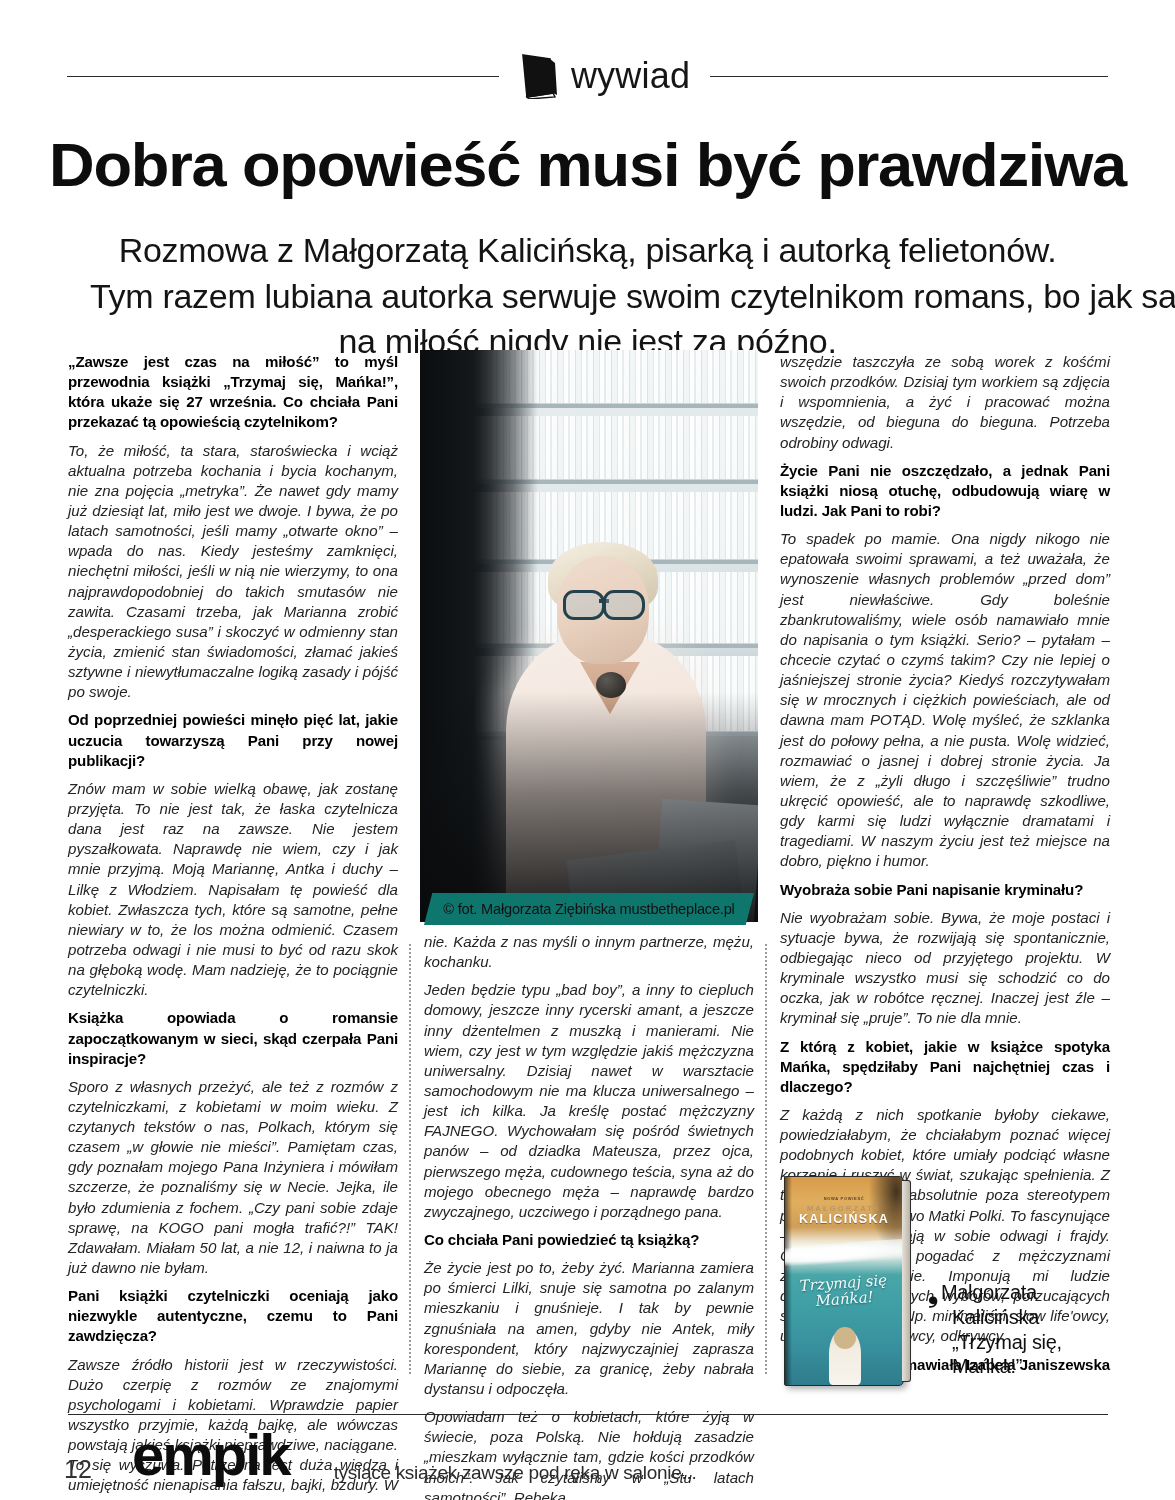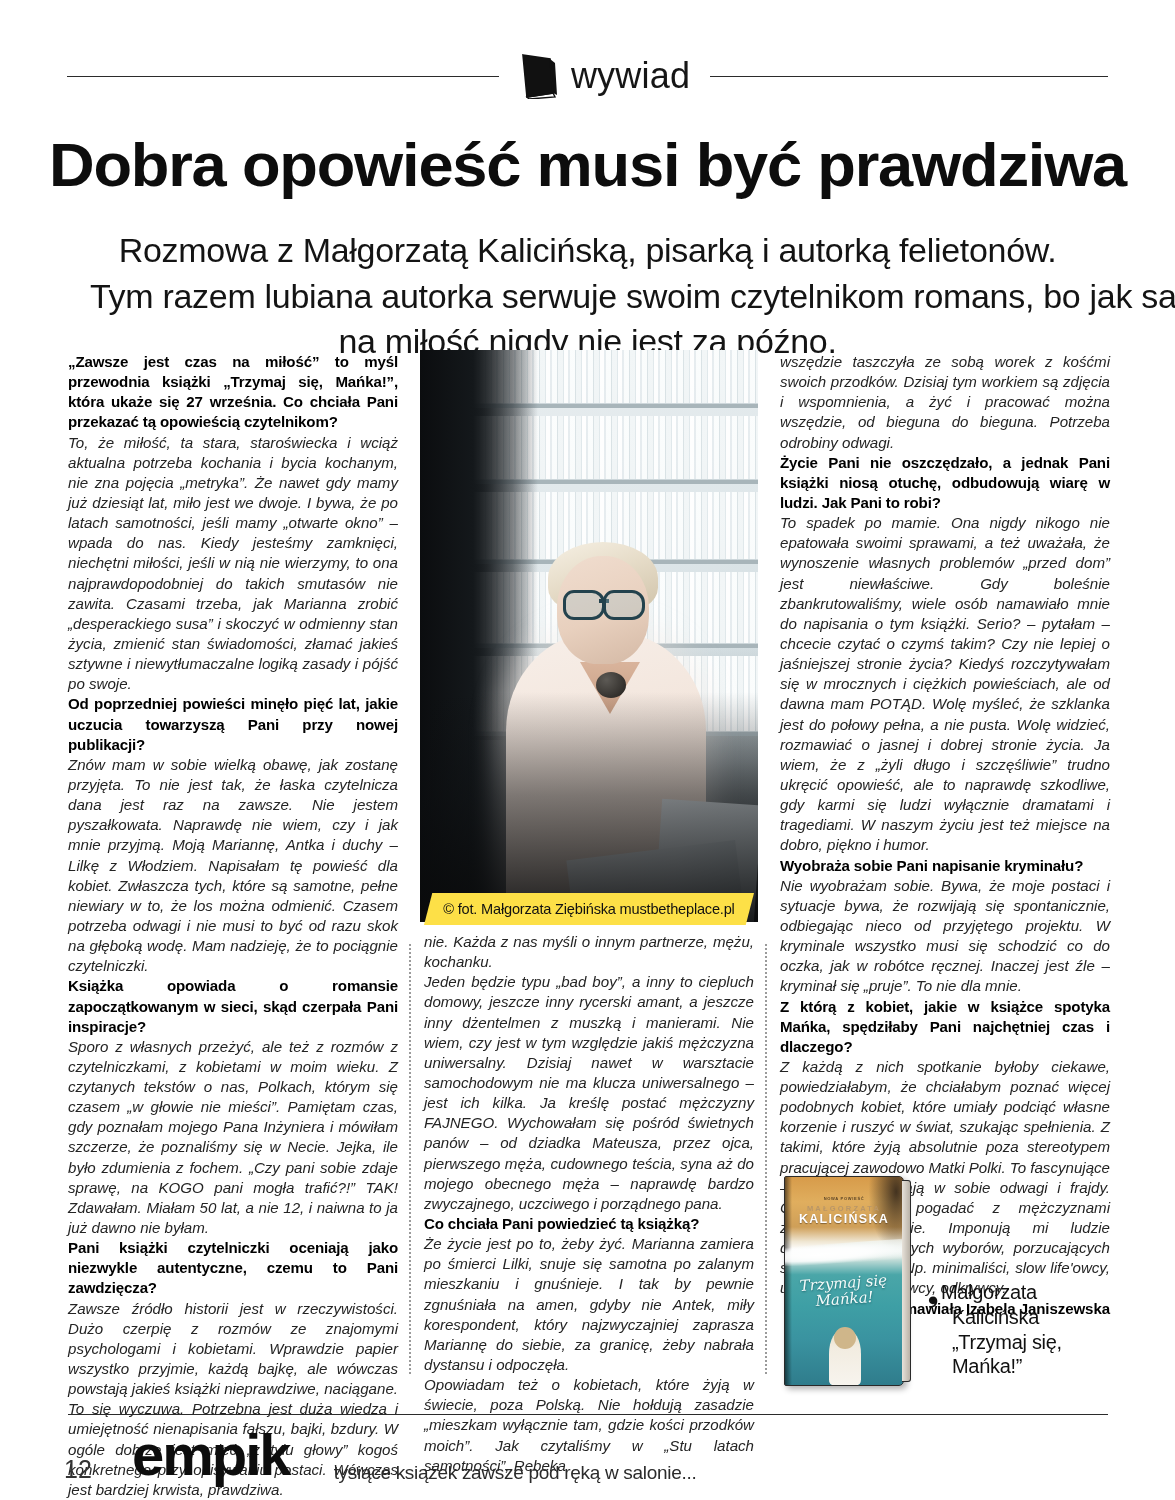--- a/index.html
+++ b/index.html
@@ -47,21 +47,21 @@
   
   .col{
     position:absolute;
     font-size:15.1px;
     line-height:1.335;
     color:#242424;
     text-align:justify;
     -webkit-hyphens:auto;hyphens:auto;
   }
   .col p{margin:0 0 0 0;}
-  .col p + p{margin-top:0;}
+  .col p + p{margin-top:8px;}
   .q{
     font-weight:bold;color:#000;
     margin-top:11px;margin-bottom:7px;
     letter-spacing:-.15px;
     text-align:justify;
   }
   .q:first-child{margin-top:0;}
   .a{margin-bottom:8px;font-style:italic;}
   .a:last-child{margin-bottom:0;}
 
@@ -137,21 +137,21 @@
   .neck-v{position:absolute;left:160px;top:312px;width:60px;height:52px;
     background:linear-gradient(to bottom,#d9b49c,#c79d83);clip-path:polygon(50% 100%,0 0,100% 0);}
   .paper{position:absolute;left:150px;top:500px;width:170px;height:70px;
     background:linear-gradient(105deg,#eef2f4 0%,#dde4e8 60%,#c4ced3 100%);
     transform:rotate(-7deg);}
   .paper2{position:absolute;left:238px;top:452px;width:100px;height:118px;
     background:linear-gradient(120deg,#e9eef1,#cfd9de);transform:rotate(4deg);}
 
   .caption{
     position:absolute;left:424px;top:893px;width:330px;height:32px;
-    background:#fde047;
+    background:#0f766e;
     clip-path:polygon(2.5% 0%,100% 0%,97.5% 100%,0% 100%);
     display:flex;align-items:center;justify-content:center;
     font-size:14.6px;color:#111;letter-spacing:-.2px;
   }
 
   
   .promo{position:absolute;left:776px;top:1172px;width:340px;height:218px;}
   .bookcover{
     position:absolute;left:8px;top:4px;width:118px;height:208px;
     background:linear-gradient(to bottom,

